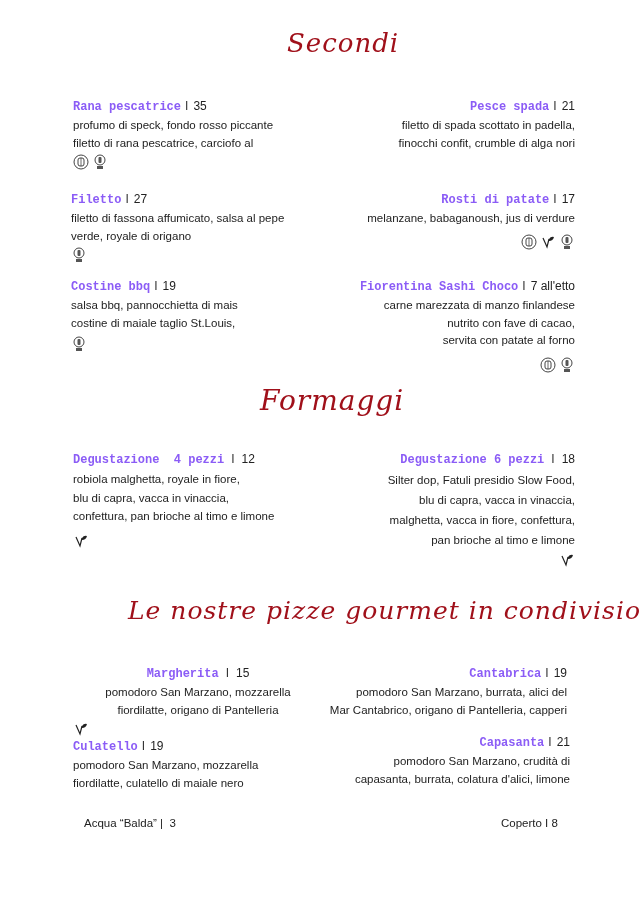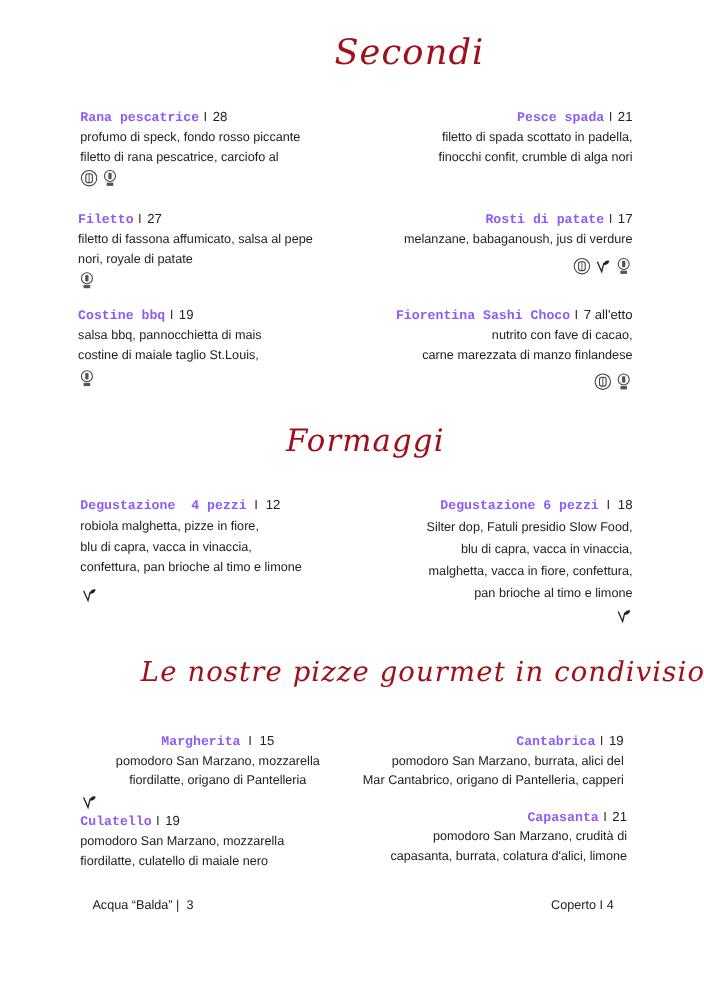--- a/index.html
+++ b/index.html
@@ -22,26 +22,26 @@
   .price { font-weight: normal; color: #222; }
   .desc { color: #222; }
   .icons { display: flex; gap: 3px; margin-top: 1px; height: 18px; align-items: center; }
   .item.right .icons { justify-content: flex-end; }
   .ico { display: inline-block; width: 16px; height: 16px; }
   .footer { position: absolute; font-size: 11.5px; color: #222; }
 </style>
 </head>
 <body>
 
-<div class="script" style="left:304px; top:28px; font-size:32px;">Secondi</div>
+<div class="script" style="left:287px; top:28px; font-size:26px;">Secondi</div>
 <div class="script" style="left:260px; top:384px; font-size:28px;">Formaggi</div>
 <div class="script" style="left:128px; top:596px; font-size:25px;">Le nostre pizze gourmet in condivisione</div>
 
 <div class="item" style="left:73px; top:97px; width:240px;">
-  <div class="title-line"><span class="name">Rana pescatrice</span><span class="sep">I</span><span class="price">28</span></div>
+  <div class="title-line"><span class="name">Rana pescatrice</span><span class="sep">I</span><span class="price">35</span></div>
   <div class="desc">
       <div>profumo di speck, fondo rosso piccante</div>
       <div>filetto di rana pescatrice, carciofo al</div>
     </div>
   <div class="icons">
     <svg class="ico" viewBox="0 0 16 16">
         <circle cx="8" cy="8" r="7" fill="none" stroke="#444" stroke-width="1"></circle>
         <rect x="5" y="4" width="6" height="8" rx="2" fill="none" stroke="#444" stroke-width="1"></rect>
         <line x1="8" y1="4" x2="8" y2="12" stroke="#444" stroke-width="0.8"></line>
       </svg>
@@ -58,21 +58,21 @@
   <div class="desc">
       <div>filetto di spada scottato in padella,</div>
       <div>finocchi confit, crumble di alga nori</div>
     </div>
 </div>
 
 <div class="item" style="left:71px; top:190px; width:250px;">
   <div class="title-line"><span class="name">Filetto</span><span class="sep">I</span><span class="price">27</span></div>
   <div class="desc">
       <div>filetto di fassona affumicato, salsa al pepe</div>
-      <div>nori, royale di patate</div>
+      <div>verde, royale di origano</div>
     </div>
   <div class="icons">
     <svg class="ico" viewBox="0 0 16 16">
         <circle cx="8" cy="6" r="5" fill="none" stroke="#444" stroke-width="1"></circle>
         <rect x="6.5" y="3" width="3" height="6" rx="1" fill="#555"></rect>
         <rect x="5" y="12" width="6" height="3" fill="#555"></rect>
       </svg>
   </div>
 </div>
 
@@ -110,41 +110,42 @@
         <circle cx="8" cy="6" r="5" fill="none" stroke="#444" stroke-width="1"></circle>
         <rect x="6.5" y="3" width="3" height="6" rx="1" fill="#555"></rect>
         <rect x="5" y="12" width="6" height="3" fill="#555"></rect>
       </svg>
   </div>
 </div>
 
 <div class="item right" style="left:330px; top:277px; width:245px;">
   <div class="title-line"><span class="name">Fiorentina Sashi Choco</span><span class="sep">I</span><span class="price">7 all'etto</span></div>
   <div class="desc">
+      <div>carne marezzata di manzo finlandese</div>
       <div>nutrito con fave di cacao,</div>
-      <div>carne marezzata di manzo finlandese</div>
+      <div>servita con patate al forno</div>
     </div>
   <div class="icons" style="margin-top:6px;">
     <svg class="ico" viewBox="0 0 16 16">
         <circle cx="8" cy="8" r="7" fill="none" stroke="#444" stroke-width="1"></circle>
         <rect x="5" y="4" width="6" height="8" rx="2" fill="none" stroke="#444" stroke-width="1"></rect>
         <line x1="8" y1="4" x2="8" y2="12" stroke="#444" stroke-width="0.8"></line>
       </svg>
     <svg class="ico" viewBox="0 0 16 16">
         <circle cx="8" cy="6" r="5" fill="none" stroke="#444" stroke-width="1"></circle>
         <rect x="6.5" y="3" width="3" height="6" rx="1" fill="#555"></rect>
         <rect x="5" y="12" width="6" height="3" fill="#555"></rect>
       </svg>
   </div>
 </div>
 
 <div class="item" style="left:73px; top:450px; width:260px; line-height:18.5px;">
   <div class="title-line"><span class="name" style="white-space:pre;">Degustazione  4 pezzi</span><span class="sep" style="margin:0 7px;">I</span><span class="price">12</span></div>
   <div class="desc">
-      <div>robiola malghetta, pizze in fiore,</div>
+      <div>robiola malghetta, royale in fiore,</div>
       <div>blu di capra, vacca in vinaccia,</div>
       <div>confettura, pan brioche al timo e limone</div>
     </div>
   <div class="icons" style="margin-top:6px;">
     <svg class="ico" viewBox="0 0 16 16">
         <path d="M3 4 L7 13 L9 5" fill="none" stroke="#222" stroke-width="1.2"></path>
         <path d="M9 5 Q11 2 14 3 Q13 7 9 7 Z" fill="#222"></path>
       </svg>
   </div>
 </div>
@@ -197,13 +198,13 @@
 
 <div class="item right" style="left:300px; top:733px; width:270px;">
   <div class="title-line"><span class="name">Capasanta</span><span class="sep">I</span><span class="price">21</span></div>
   <div class="desc">
       <div>pomodoro San Marzano, crudità di</div>
       <div>capasanta, burrata, colatura d'alici, limone</div>
     </div>
 </div>
 
 <div class="footer" style="left:84px; top:817px; white-space:pre;">Acqua “Balda” |  3</div>
-<div class="footer" style="left:501px; top:817px;">Coperto I 4</div>
+<div class="footer" style="left:501px; top:817px;">Coperto I 8</div>
 
 </body></html>

